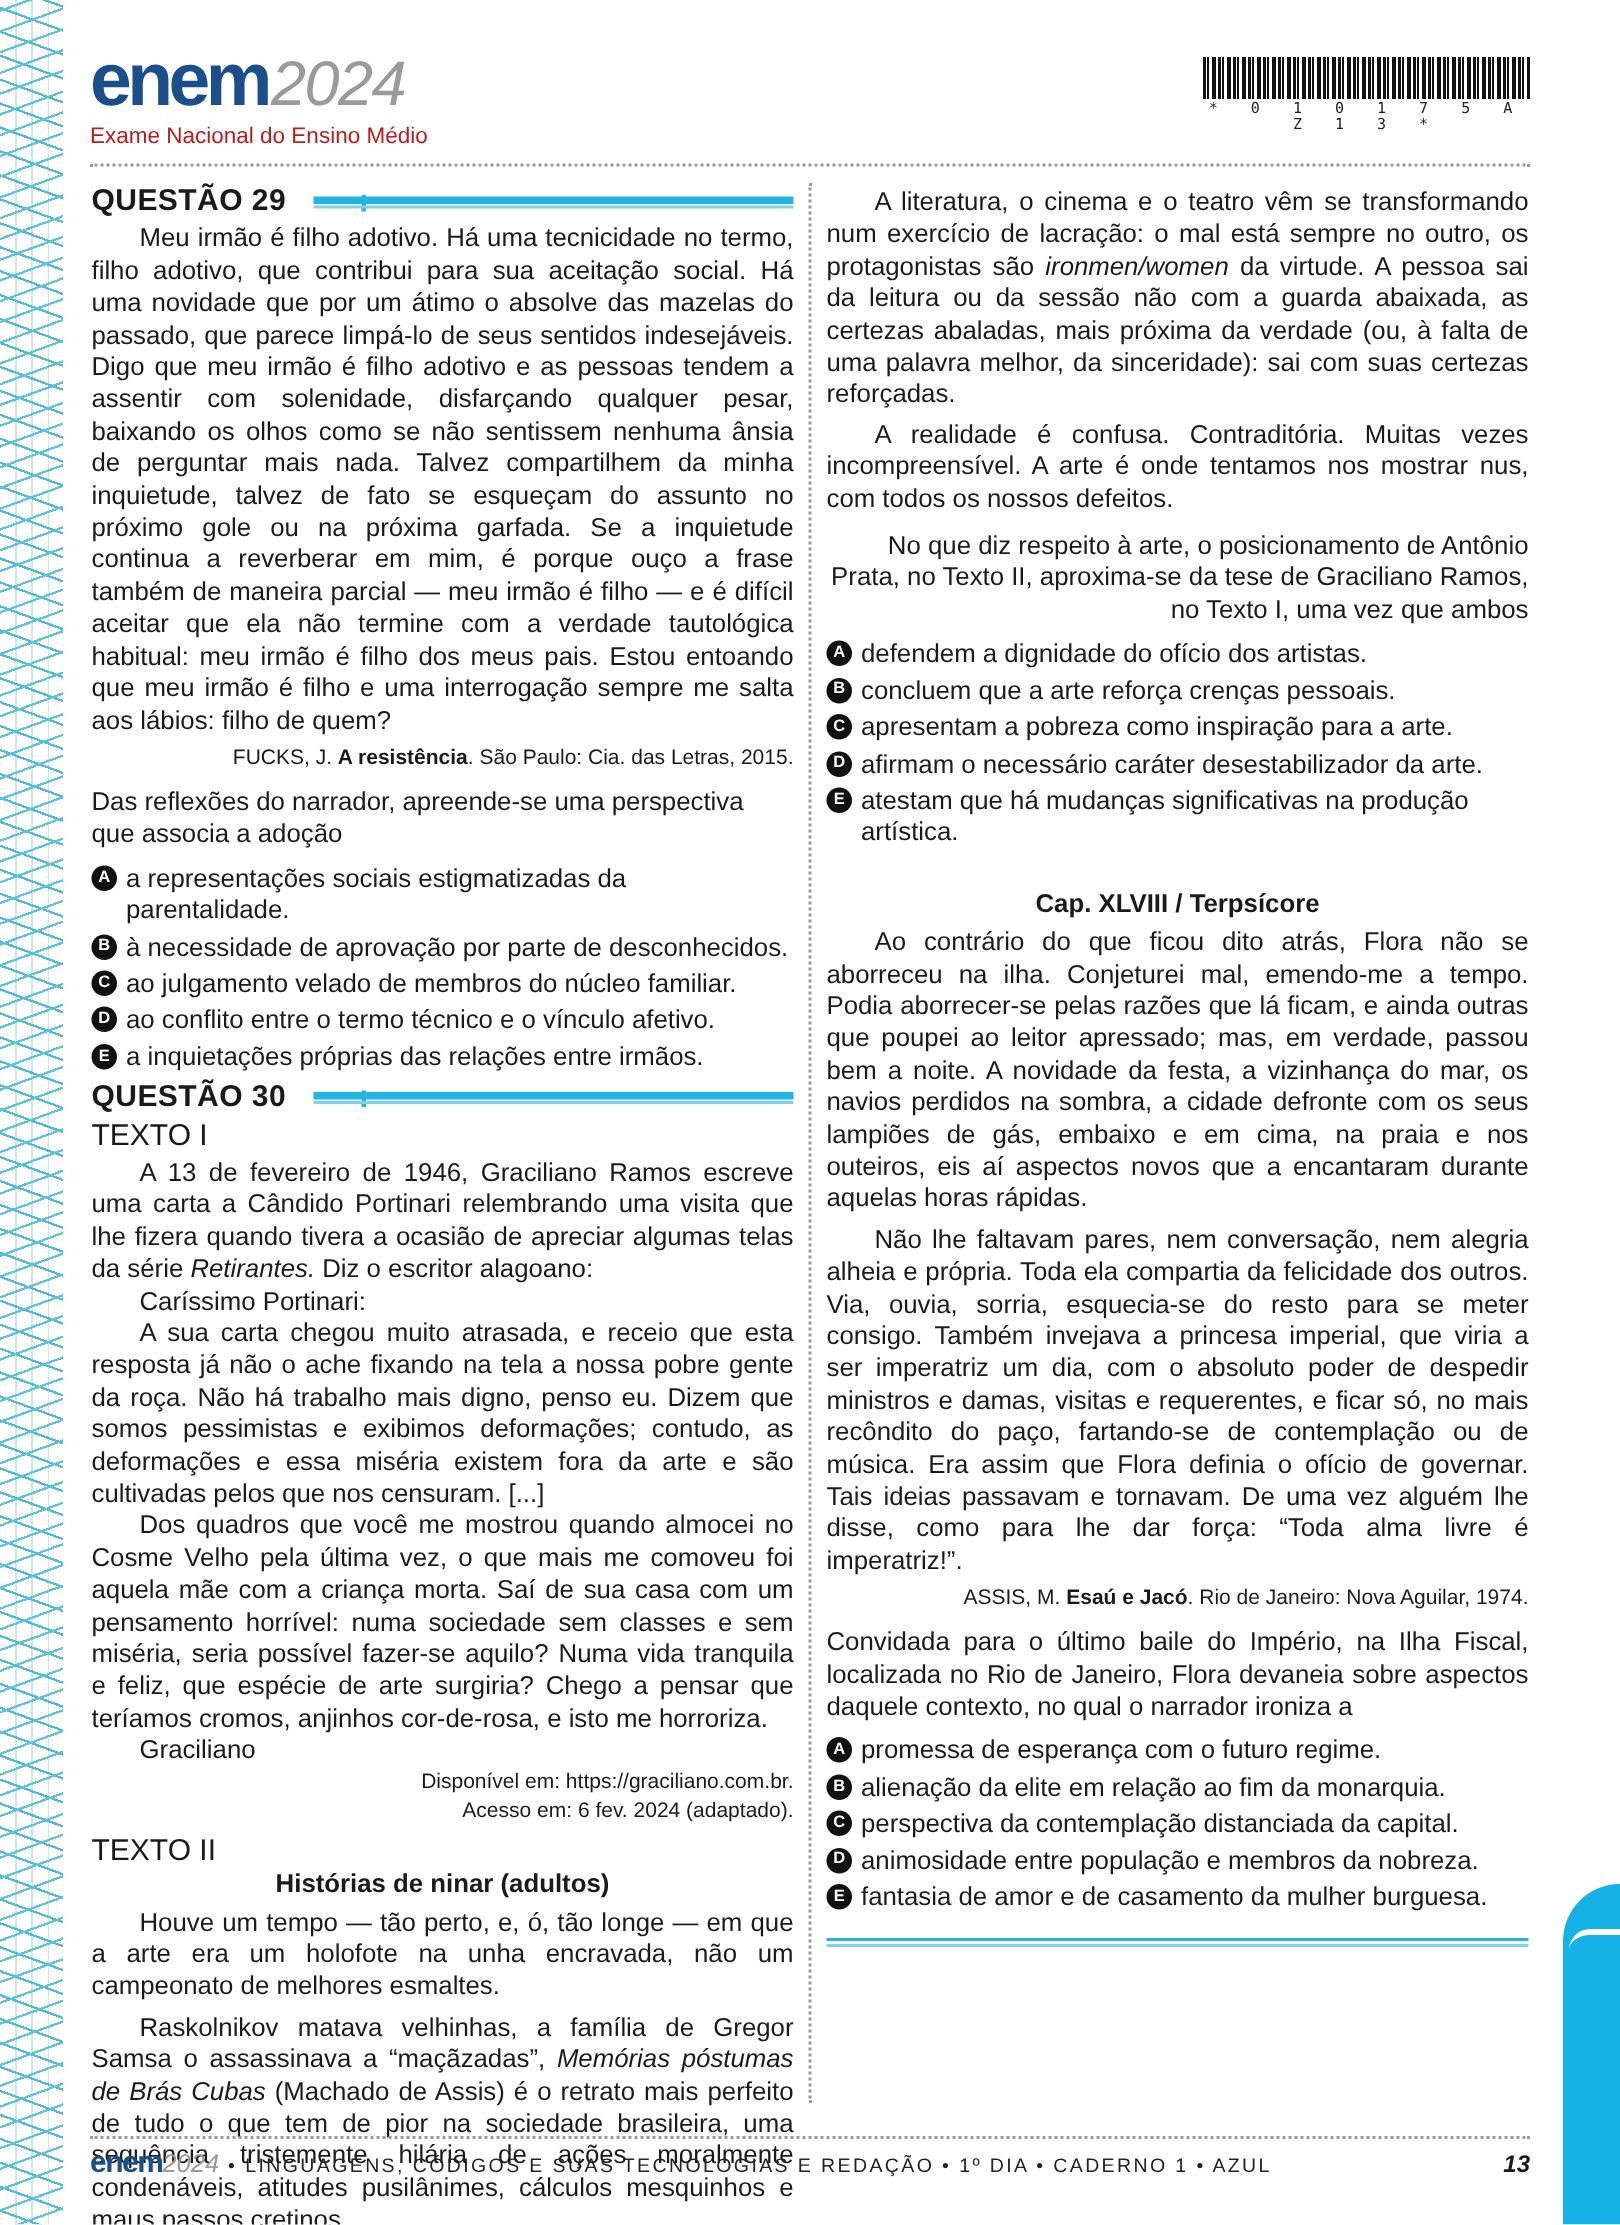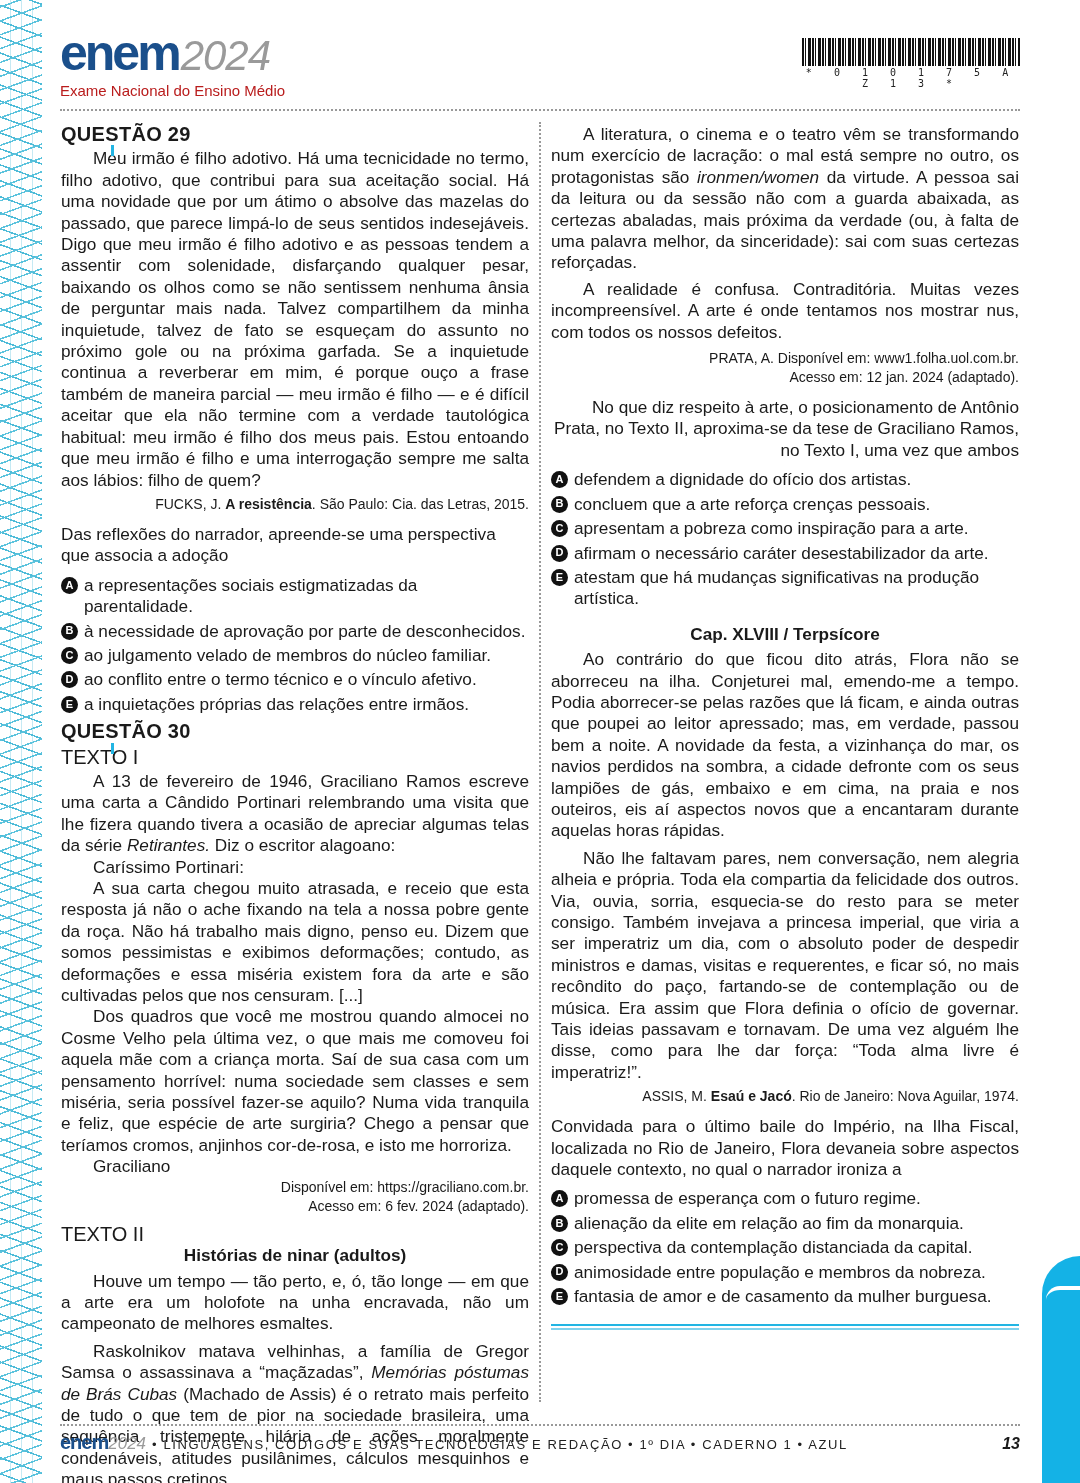--- a/index.html
+++ b/index.html
@@ -26,21 +26,21 @@
   .barcode-text { font-family: "DejaVu Sans Mono", monospace; font-size: 10px; letter-spacing: 8px; margin-top: 1px; color: #222; }
 
   .rule-top { position: absolute; left: 60px; right: 60px; top: 109px; height: 3px; border-top: 2px dotted #999; }
   .rule-bottom { position: absolute; left: 60px; right: 60px; top: 1424px; height: 3px; border-top: 2px dotted #999; }
   .col-divider { position: absolute; left: 539px; top: 122px; height: 1280px; border-left: 2px dotted #999; }
 
   .col { position: absolute; top: 124px; width: 468px; font-size: 17.2px; line-height: 21.4px; }
   .col-left { left: 61px; }
   .col-right { left: 551px; }
 
-  .q-head { display: flex; align-items: flex-start; margin-bottom: 3px; flex-direction: column; }
+  .q-head { display: flex; align-items: center; margin-bottom: 3px; }
   .q-title { font-size: 20px; font-weight: bold; letter-spacing: 0.3px; white-space: nowrap; }
   .q-bar { flex: 1; margin-left: 18px; height: 10px; position: relative; }
   .q-bar::before { content: ""; position: absolute; left: 0; right: 0; top: 1px; height: 5px; background: #22b5e3; }
   .q-bar::after { content: ""; position: absolute; left: 0; right: 0; top: 7px; height: 2px; background: #7fd2ee; }
   .q-bar span { position: absolute; left: 32px; top: 0; width: 3px; height: 11px; background: #22b5e3; }
 
   p { text-align: justify; }
   .ind { text-indent: 32px; }
   .src { text-align: right; font-size: 14px; line-height: 19px; margin-top: 4px; }
   .gap { height: 10px; }
@@ -138,24 +138,20 @@
   </div>
   <div class="sub-head" style="margin-top:8px;margin-bottom:0">TEXTO II</div>
   <div class="center-title" style="margin-top:0">Histórias de ninar (adultos)</div>
   <p class="ind">Houve um tempo — tão perto, e, ó, tão longe — em que a arte era um holofote na unha encravada, não um campeonato de melhores esmaltes.</p>
   <p class="ind" style="margin-top:6px"><span>Raskolnikov matava velhinhas, a família de Gregor Samsa o assassinava a “maçãzadas”, </span><i>Memórias póstumas de Brás Cubas</i><span> (Machado de Assis) é o retrato mais perfeito de tudo o que tem de pior na sociedade brasileira, uma sequência tristemente hilária de ações moralmente condenáveis, atitudes pusilânimes, cálculos mesquinhos e maus passos cretinos.</span></p>
 </div>
 
 <div class="col col-right">
   <p class="ind"><span>A literatura, o cinema e o teatro vêm se transformando num exercício de lacração: o mal está sempre no outro, os protagonistas são </span><i>ironmen/women</i><span> da virtude. A pessoa sai da leitura ou da sessão não com a guarda abaixada, as certezas abaladas, mais próxima da verdade (ou, à falta de uma palavra melhor, da sinceridade): sai com suas certezas reforçadas.</span></p>
   <p class="ind" style="margin-top:5px">A realidade é confusa. Contraditória. Muitas vezes incompreensível. A arte é onde tentamos nos mostrar nus, com todos os nossos defeitos.</p>
-  <div class="src" style="margin-top:6px">
-    <div>PRATA, A. Disponível em: www1.folha.uol.com.br.</div>
-    <div>Acesso em: 12 jan. 2024 (adaptado).</div>
-  </div>
   <div class="gap"></div>
   <p style="text-align:right">No que diz respeito à arte, o posicionamento de Antônio Prata, no Texto II, aproxima-se da tese de Graciliano Ramos, no Texto I, uma vez que ambos</p>
   <div class="opts">
     <div class="opt">
         <span class="opt-badge">A</span>
         <span class="opt-text">defendem a dignidade do ofício dos artistas.</span>
       </div>
     <div class="opt">
         <span class="opt-badge">B</span>
         <span class="opt-text">concluem que a arte reforça crenças pessoais.</span>
@@ -167,21 +163,21 @@
     <div class="opt">
         <span class="opt-badge">D</span>
         <span class="opt-text">afirmam o necessário caráter desestabilizador da arte.</span>
       </div>
     <div class="opt">
         <span class="opt-badge">E</span>
         <span class="opt-text">atestam que há mudanças significativas na produção artística.</span>
       </div>
   </div>
 
-  <div class="center-title" style="margin-top:14px">Cap. XLVIII / Terpsícore</div>
+  <div class="center-title" style="margin-top:26px">Cap. XLVIII / Terpsícore</div>
   <p class="ind">Ao contrário do que ficou dito atrás, Flora não se aborreceu na ilha. Conjeturei mal, emendo-me a tempo. Podia aborrecer-se pelas razões que lá ficam, e ainda outras que poupei ao leitor apressado; mas, em verdade, passou bem a noite. A novidade da festa, a vizinhança do mar, os navios perdidos na sombra, a cidade defronte com os seus lampiões de gás, embaixo e em cima, na praia e nos outeiros, eis aí aspectos novos que a encantaram durante aquelas horas rápidas.</p>
   <p class="ind" style="margin-top:6px">Não lhe faltavam pares, nem conversação, nem alegria alheia e própria. Toda ela compartia da felicidade dos outros. Via, ouvia, sorria, esquecia-se do resto para se meter consigo. Também invejava a princesa imperial, que viria a ser imperatriz um dia, com o absoluto poder de despedir ministros e damas, visitas e requerentes, e ficar só, no mais recôndito do paço, fartando-se de contemplação ou de música. Era assim que Flora definia o ofício de governar. Tais ideias passavam e tornavam. De uma vez alguém lhe disse, como para lhe dar força: “Toda alma livre é imperatriz!”.</p>
   <div class="src"><span>ASSIS, M. </span><b>Esaú e Jacó</b><span>. Rio de Janeiro: Nova Aguilar, 1974.</span></div>
   <div class="gap"></div>
   <p>Convidada para o último baile do Império, na Ilha Fiscal, localizada no Rio de Janeiro, Flora devaneia sobre aspectos daquele contexto, no qual o narrador ironiza a</p>
   <div class="opts">
     <div class="opt">
         <span class="opt-badge">A</span>
         <span class="opt-text">promessa de esperança com o futuro regime.</span>
       </div>

